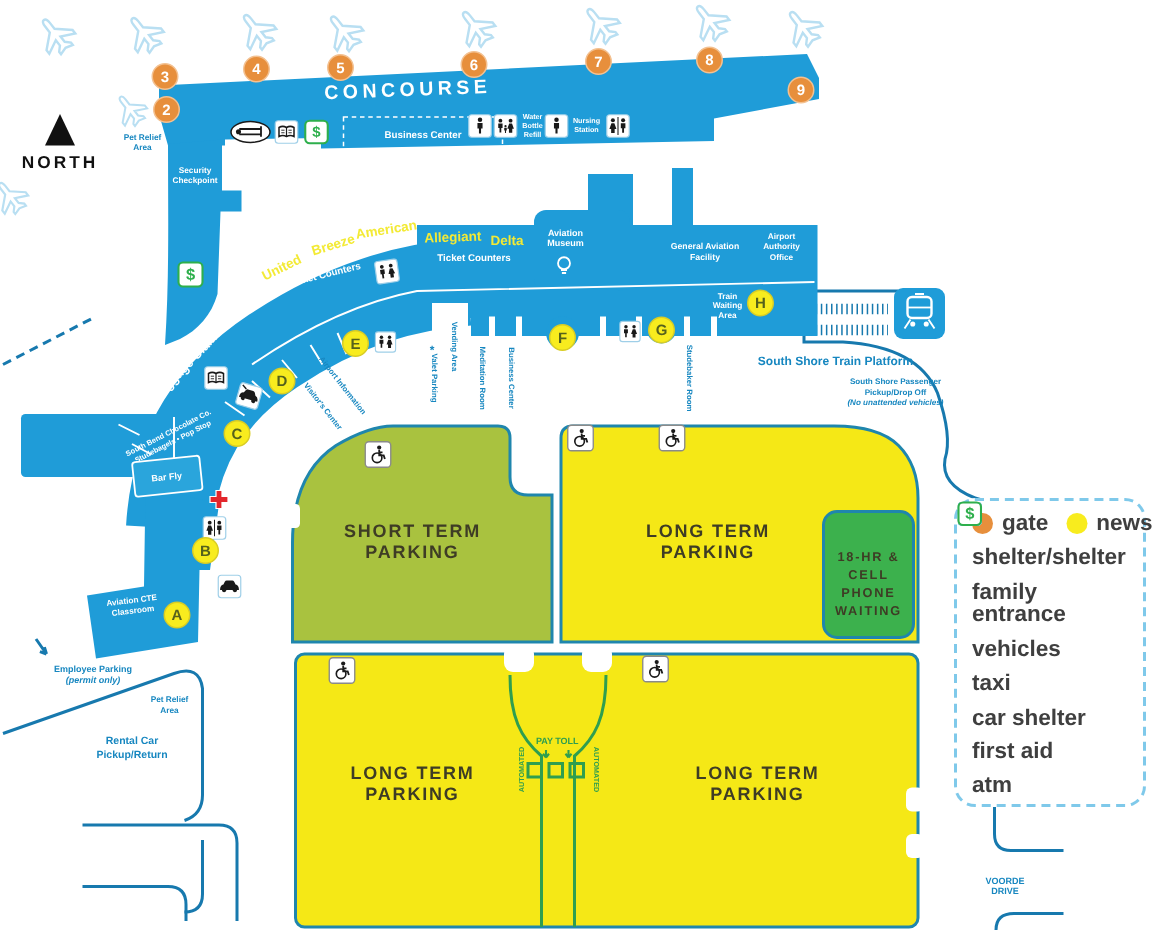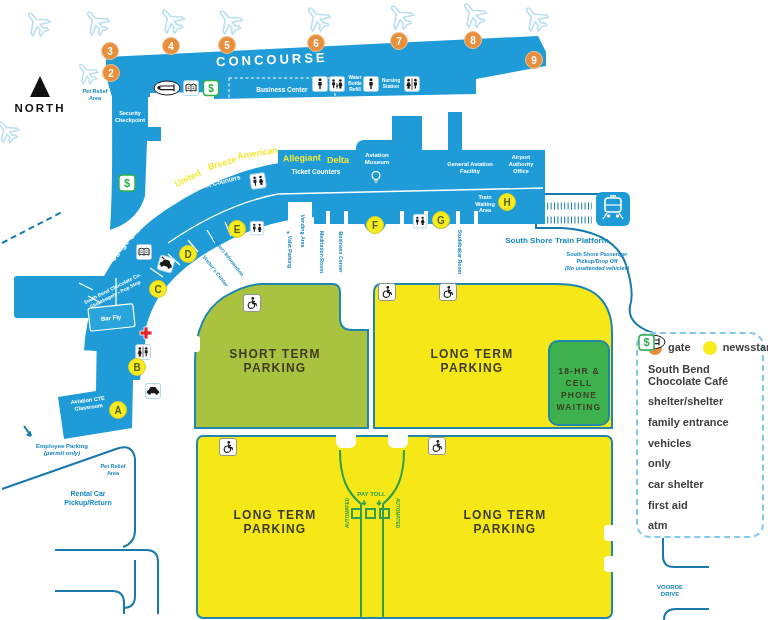--- a/index.html
+++ b/index.html
@@ -14,21 +14,21 @@
   .tg{fill:#2f9e4f;font-weight:bold;}
   .blue{fill:#1f9cd8;}
   .roadline{stroke:#1779ae;stroke-width:2;fill:none;}
   .whiteline{stroke:#ffffff;stroke-width:1.3;fill:none;}
   
   .legend{position:absolute;left:636px;top:332px;width:128px;height:206px;
           background:#fff;border:2px dashed #7fc9ea;border-radius:14px;
           box-sizing:border-box;padding:7px 8px 4px 10px;display:flex;flex-direction:column;
           justify-content:space-between;}
   .lg-row{display:flex;align-items:center;gap:6px;}
-  .lg-label{font-size:11px;font-weight:bold;color:#3f3f3f;line-height:1.05;}
+  .lg-label{font-size:15px;font-weight:bold;color:#3f3f3f;line-height:1.05;}
   .dot{width:14px;height:14px;border-radius:50%;display:inline-block;flex:0 0 auto;}
   .dot.orange{background:#e78f3c;}
   .dot.yellow{background:#f8ec1e;}
   .lg-icon{flex:0 0 auto;display:inline-block;}
 </style>
 </head>
 <body>
 
 <div class="stage">
 <svg viewBox="0 0 768 620" width="768" height="620" xmlns="http://www.w3.org/2000/svg">
@@ -444,26 +444,20 @@
 </svg>
 
 <div class="legend">
   <div class="lg-row">
     <span class="dot orange"></span>
     <span class="lg-label">gate</span>
     <span class="dot yellow" style="margin-left:6px"></span>
     <span class="lg-label">newsstand</span>
   </div>
   <div class="lg-row">
-    <svg class="lg-icon" width="28" height="16" viewBox="-14 -8 28 16">
-          <use href="#cafeoval"></use>
-        </svg>
-    <span class="lg-label"><span>South Bend</span><br><span>Chocolate Café</span></span>
-  </div>
-  <div class="lg-row">
     <svg class="lg-icon" width="17" height="17" viewBox="-8.5 -8.5 17 17">
           <use href="#boxw"></use>
           <use href="#woman" transform="translate(-3.2,0) scale(0.9)"></use>
           <path d="M0,-5.5 V5.5" stroke="#1a1a1a" stroke-width="0.7"></path>
           <use href="#man" transform="translate(3.2,0) scale(0.9)"></use>
         </svg>
     <span class="lg-label">shelter/shelter</span>
   </div>
   <div class="lg-row">
     <svg class="lg-icon" width="17" height="17" viewBox="-8.5 -8.5 17 17">
@@ -479,21 +473,21 @@
           <use href="#boxw"></use>
           <use href="#book"></use>
         </svg>
     <span class="lg-label">vehicles</span>
   </div>
   <div class="lg-row">
     <svg class="lg-icon" width="17" height="17" viewBox="-8.5 -8.5 17 17">
           <use href="#boxw"></use>
           <use href="#car" transform="scale(0.95)"></use>
         </svg>
-    <span class="lg-label">only</span>
+    <span class="lg-label">taxi</span>
   </div>
   <div class="lg-row">
     <svg class="lg-icon" width="17" height="17" viewBox="-8.5 -8.5 17 17">
           <use href="#boxw"></use>
           <use href="#car" transform="translate(0,1) scale(0.9)"></use>
           <path d="M-5.5,-6 l3,2.2" stroke="#1a1a1a" stroke-width="1"></path>
         </svg>
     <span class="lg-label">car shelter</span>
   </div>
   <div class="lg-row">

